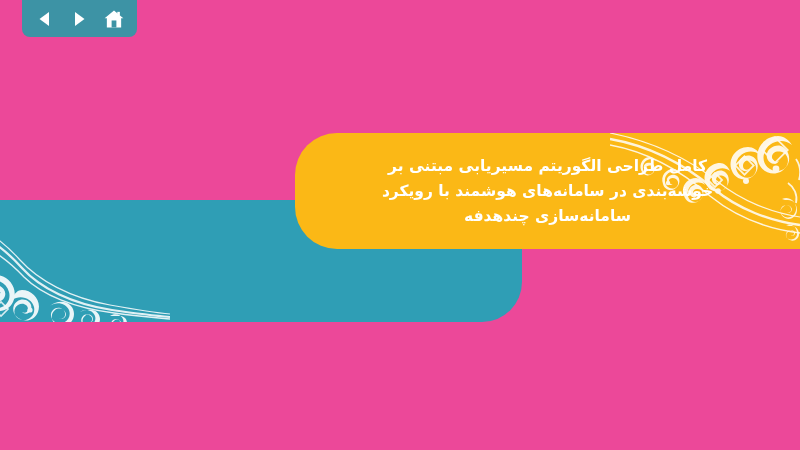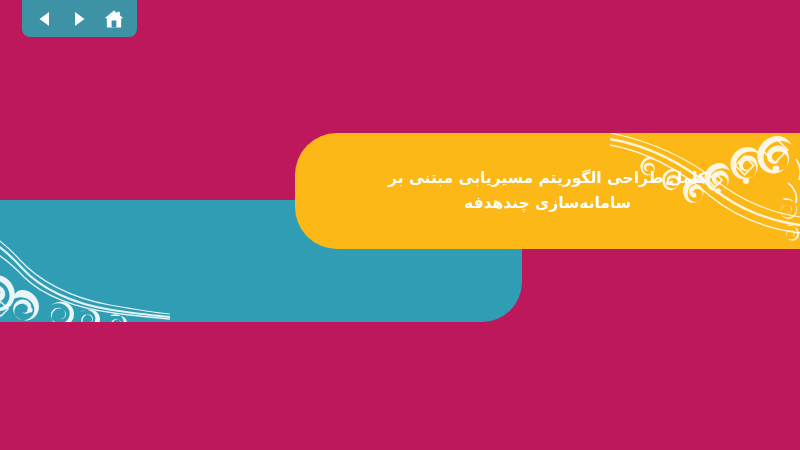--- a/index.html
+++ b/index.html
@@ -5,21 +5,21 @@
   html, body {
     margin: 0;
     padding: 0;
     background: #2b2b2b;
   }
   #stage {
     position: relative;
     width: 800px;
     height: 450px;
     overflow: hidden;
-    background: #be185d;
+    background: #ec4899;
     font-family: "DejaVu Sans", sans-serif;
   }
 
   
   #navbar {
     position: absolute;
     left: 22px;
     top: 0;
     width: 115px;
     height: 37px;
@@ -193,16 +193,17 @@
       </g>
       <g fill="#ffffff" opacity="0.9">
         <path d="M172,66 c6,-3 13,1 14,8 c1,7 -5,12 -11,10 c-5,-2 -6,-8 -2,-11 c4,-2 8,0 8,3 c1,3 -2,4 -4,3 c2,2 5,0 5,-3 c-1,-4 -6,-5 -9,-2 c-4,3 -3,9 2,11 c6,3 12,-2 12,-8 c0,-6 -4,-10 -9,-10 c-2,0 -4,0 -6,-1 Z"></path>
         <path d="M176,92 c5,-2 10,1 11,7 c1,5 -4,9 -8,7 c-4,-1 -4,-6 -1,-8 c3,-1 6,0 6,2 c0,2 -1,3 -3,2 c2,2 4,0 4,-2 c0,-3 -5,-4 -7,-1 c-3,2 -2,7 2,8 c4,2 9,-1 9,-6 c0,-4 -3,-8 -7,-8 c-2,0 -4,0 -6,-1 Z"></path>
       </g>
     </svg>
   </div>
 
   <div id="title-block">
     <div class="title-line">کامل طراحی الگوریتم مسیریابی مبتنی بر</div>
+    <div class="title-line">خوشه‌بندی در سامانه‌های هوشمند با رویکرد</div>
     <div class="title-line">سامانه‌سازی چندهدفه</div>
   </div>
 
 </div>
 
 </body></html>

